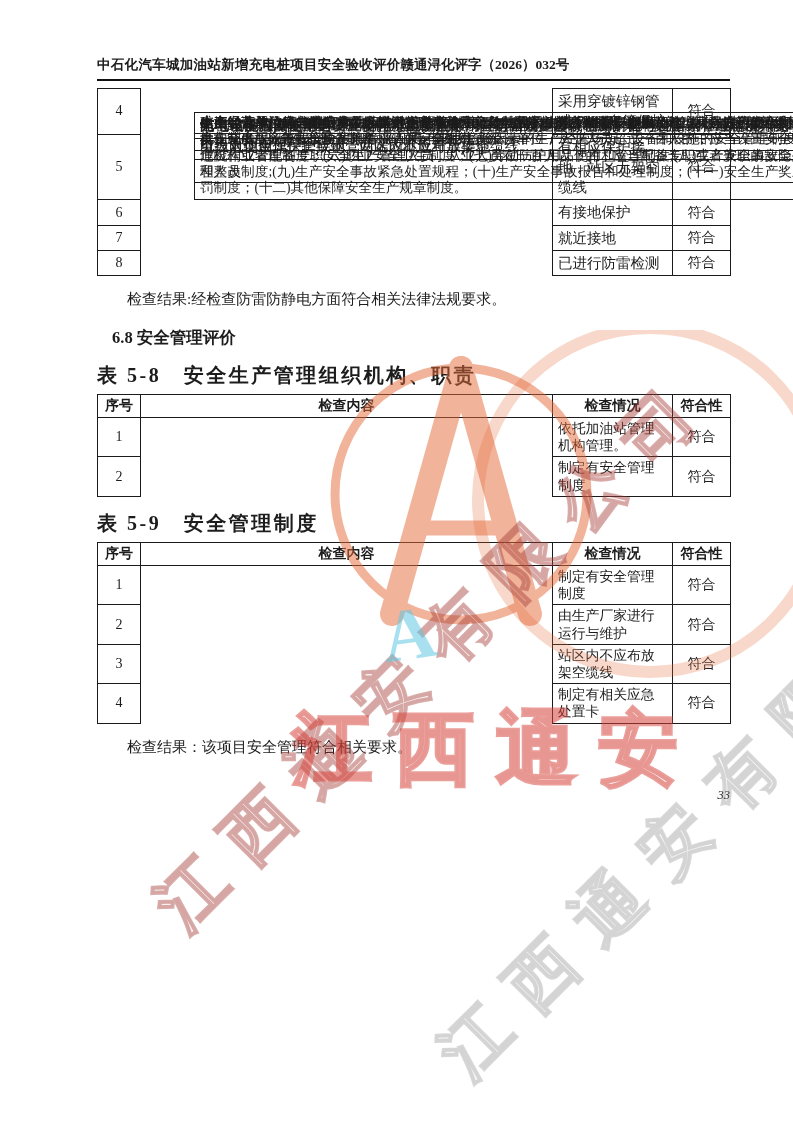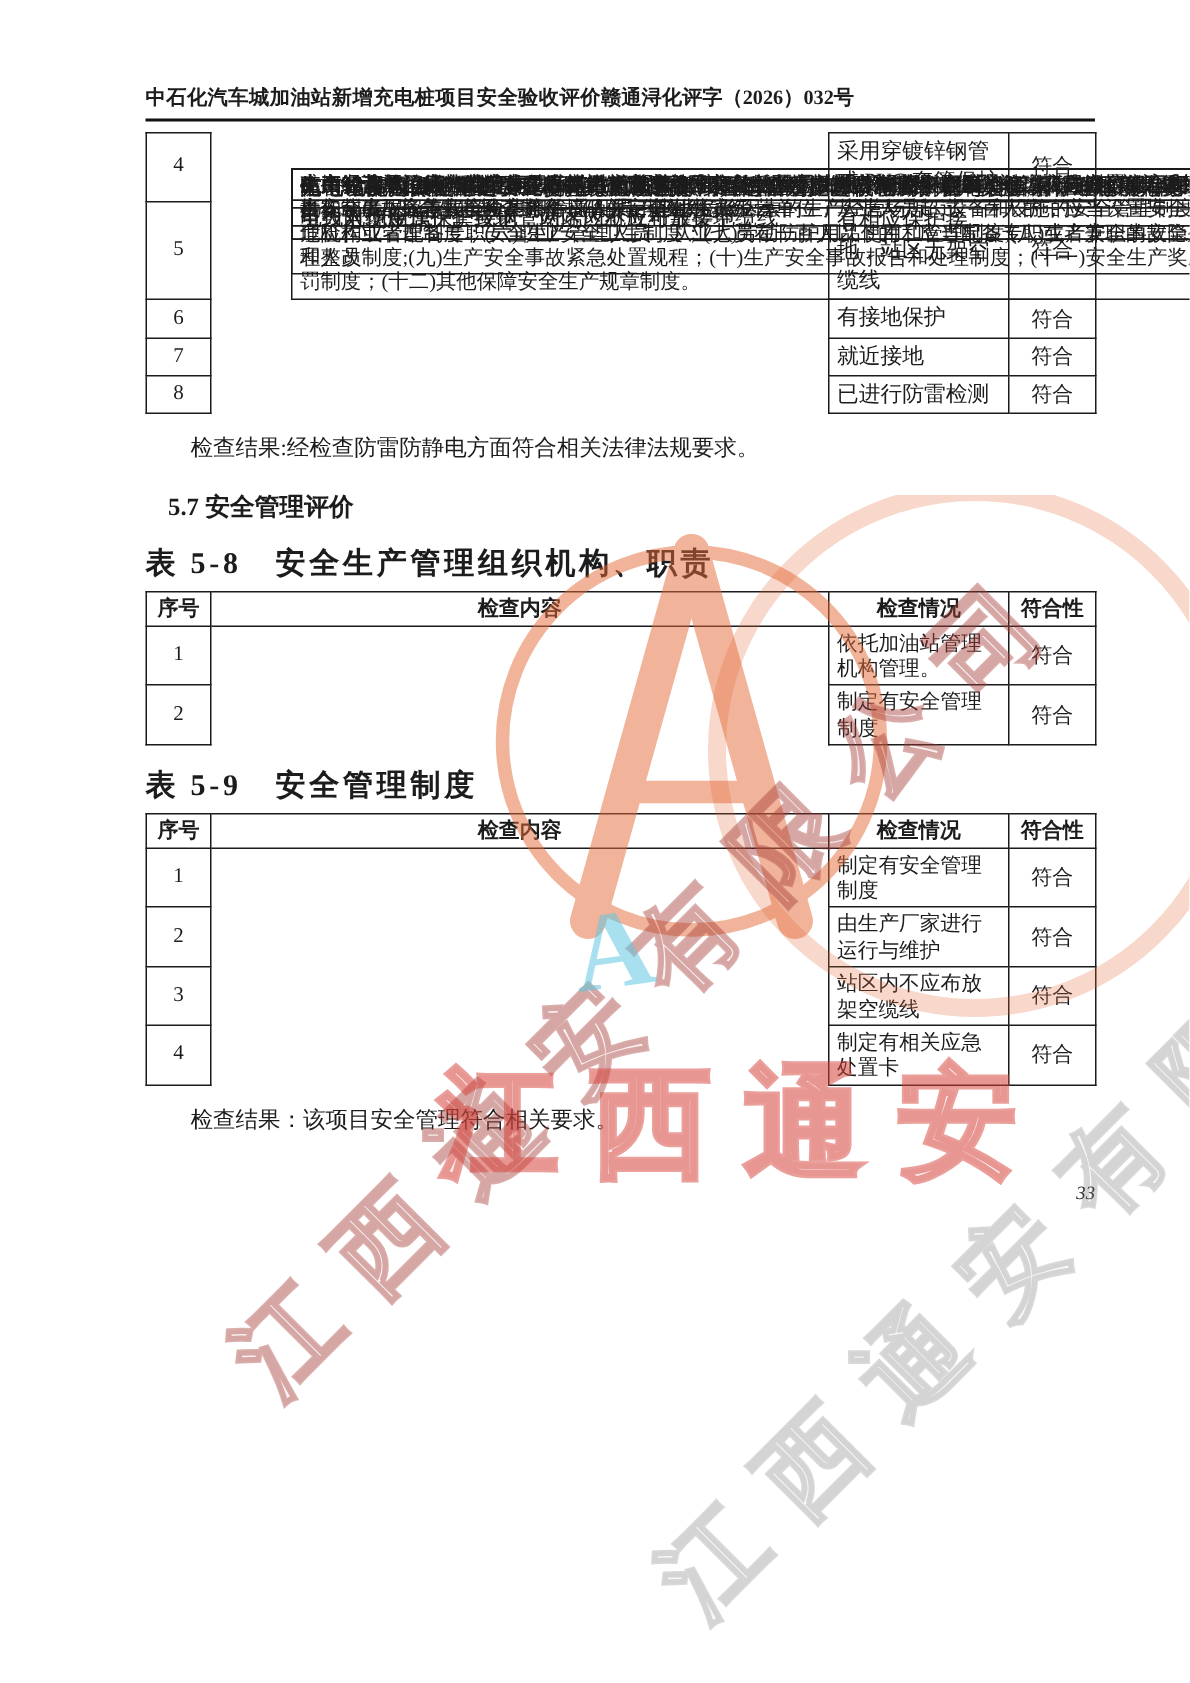--- a/index.html
+++ b/index.html
@@ -150,21 +150,21 @@
         <td class="no">8</td>
         <td class="content">防雷设施投入使用前，应委托资质防雷部门对防雷设施进行检测，在符合国家标准和规范要求后放可投入使用。</td>
         <td class="sit">已进行防雷检测</td>
         <td class="comp">符合</td>
       </tr>
     </tbody>
   </table>
 
   <p class="para">检查结果:经检查防雷防静电方面符合相关法律法规要求。</p>
 
-  <div class="heading">5.7 安全管理评价</div>
+  <div class="heading">6.8 安全管理评价</div>
 
 
   <div class="caption">表 5-8　安全生产管理组织机构、职责</div>
 
   <table class="tbl t58">
     <colgroup>
         <col class="c1">
         <col class="c2">
         <col class="c3">
         <col class="c4">

